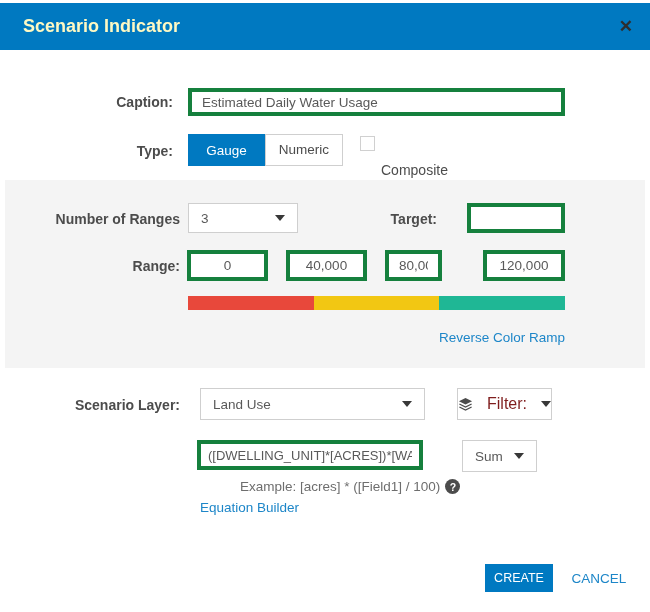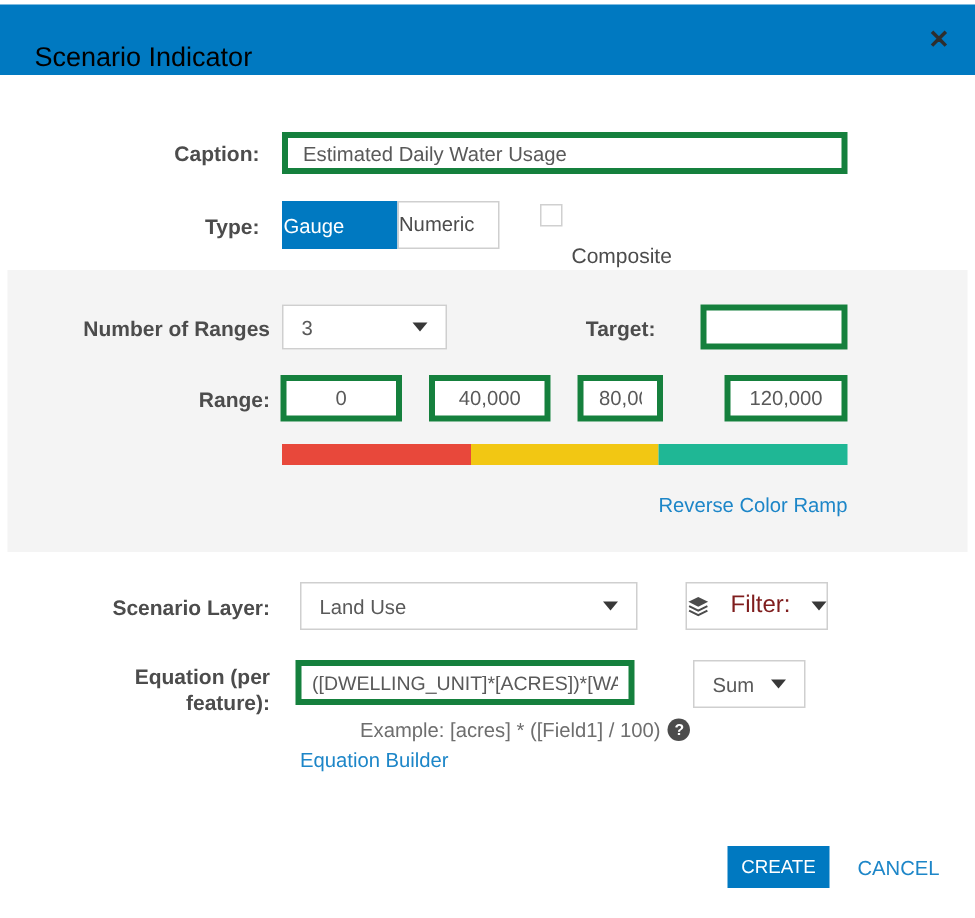--- a/index.html
+++ b/index.html
@@ -1,35 +1,35 @@
 <!DOCTYPE html>
 <html><head>
 <meta charset="utf-8">
 <style>
   html,body{margin:0;padding:0;background:#fff;font-family:"Liberation Sans",sans-serif;}
   .dialog{position:relative;width:650px;height:612px;background:#ffffff;overflow:hidden;}
 
   
   .hdr{position:absolute;left:0;top:3px;width:650px;height:47px;background:#0079c1;}
-  .hdr-title{position:absolute;left:23px;top:12px;line-height:47px;color:#000000;font-size:18px;font-weight:400;}
+  .hdr-title{position:absolute;left:23px;top:0;line-height:47px;color:#fef9c3;font-size:18px;font-weight:700;}
   .hdr-close{position:absolute;right:17px;top:0;line-height:47px;color:#2e2e2e;font-size:17px;font-weight:700;cursor:pointer;}
 
   .lbl{position:absolute;color:#4c4c4c;font-size:14px;font-weight:700;text-align:right;}
   .txt-input{position:absolute;border:4px solid #15803d;background:#fff;color:#595959;
     font-family:"Liberation Sans",sans-serif;font-size:13.5px;padding:0 10px;box-sizing:border-box;outline:none;}
 
   
   .dd{position:absolute;border:1px solid #cfcfcf;background:#fff;box-sizing:border-box;
     display:flex;align-items:center;cursor:pointer;}
   .dd .dd-text{flex:1;padding-left:12px;color:#595959;font-size:13.5px;white-space:nowrap;overflow:hidden;}
   .caret{width:0;height:0;border-left:5px solid transparent;border-right:5px solid transparent;
     border-top:6px solid #383838;margin-right:12px;flex:none;}
 
   
-  .seg{position:absolute;top:134px;height:32px;box-sizing:border-box;text-align:left;
+  .seg{position:absolute;top:134px;height:32px;box-sizing:border-box;text-align:center;
     font-size:13.5px;line-height:30px;cursor:pointer;}
   .seg.sel{background:#0079c1;color:#fff;border:1px solid #0079c1;line-height:32px;}
   .seg.unsel{background:#fff;color:#4c4c4c;border:1px solid #cfcfcf;}
 
   .chk{position:absolute;width:15px;height:15px;background:#fff;border:1px solid #d0d0d0;box-sizing:border-box;cursor:pointer;}
   .chk-lbl{position:absolute;color:#4c4c4c;font-size:14px;font-weight:400;margin-top:26px;}
 
   .panel{position:absolute;left:5px;top:180px;width:640px;height:188px;background:#f4f4f4;}
 
   .ramp{position:absolute;left:188px;top:296px;width:377px;height:14px;display:flex;}
@@ -57,21 +57,21 @@
   <div class="hdr">
     <span class="hdr-title">Scenario Indicator</span>
     <span class="hdr-close">✕</span>
   </div>
 
   <div class="lbl" style="left:40px;top:94px;width:133px;">Caption:</div>
   <input class="txt-input" style="left: 188px; top: 88px; width: 377px; height: 28px;" value="Estimated Daily Water Usage">
 
   <div class="lbl" style="left:40px;top:143px;width:133px;">Type:</div>
   <div class="seg sel" style="left:188px;width:77px;">Gauge</div>
-  <div class="seg unsel" style="left:265px;width:68px;">Numeric</div>
+  <div class="seg unsel" style="left:265px;width:78px;">Numeric</div>
   <div class="chk" style="left:360px;top:136px;"></div>
   <div class="chk-lbl" style="left:381px;top:136px;">Composite</div>
 
   <div class="panel"></div>
 
   <div class="lbl" style="left:0px;top:211px;width:180px;">Number of Ranges</div>
   <div class="dd" style="left:188px;top:203px;width:110px;height:30px;">
     <span class="dd-text">3</span>
     <span class="caret"></span>
   </div>
@@ -103,21 +103,20 @@
   <div class="filter-btn">
     <svg width="15" height="15" viewBox="0 0 16 16">
       <path d="M8 1 L15 4.5 8 8 1 4.5 Z" fill="#4c4c4c"></path>
       <path d="M1.5 7.5 L8 10.8 14.5 7.5" fill="none" stroke="#4c4c4c" stroke-width="1.4"></path>
       <path d="M1.5 10.7 L8 14 14.5 10.7" fill="none" stroke="#4c4c4c" stroke-width="1.4"></path>
     </svg>
     <span>Filter:</span>
     <span class="caret" style="margin-right:0;"></span>
   </div>
 
-  <div class="lbl" style="left:70px;top:443px;width:110px;line-height:17px;">Equation (per feature):</div>
   <input class="txt-input" style="left: 197px; top: 440px; width: 226px; height: 30px; padding: 0px 7px; font-size: 13px;" value="([DWELLING_UNIT]*[ACRES])*[WATE">
   <div class="dd" style="left:462px;top:440px;width:75px;height:32px;">
     <span class="dd-text">Sum</span>
     <span class="caret"></span>
   </div>
   <div class="example">
     <span>Example: [acres] * ([Field1] / 100)</span>
     <span class="help-ic">?</span>
   </div>
   <div style="position:absolute;left:200px;top:498px;">

